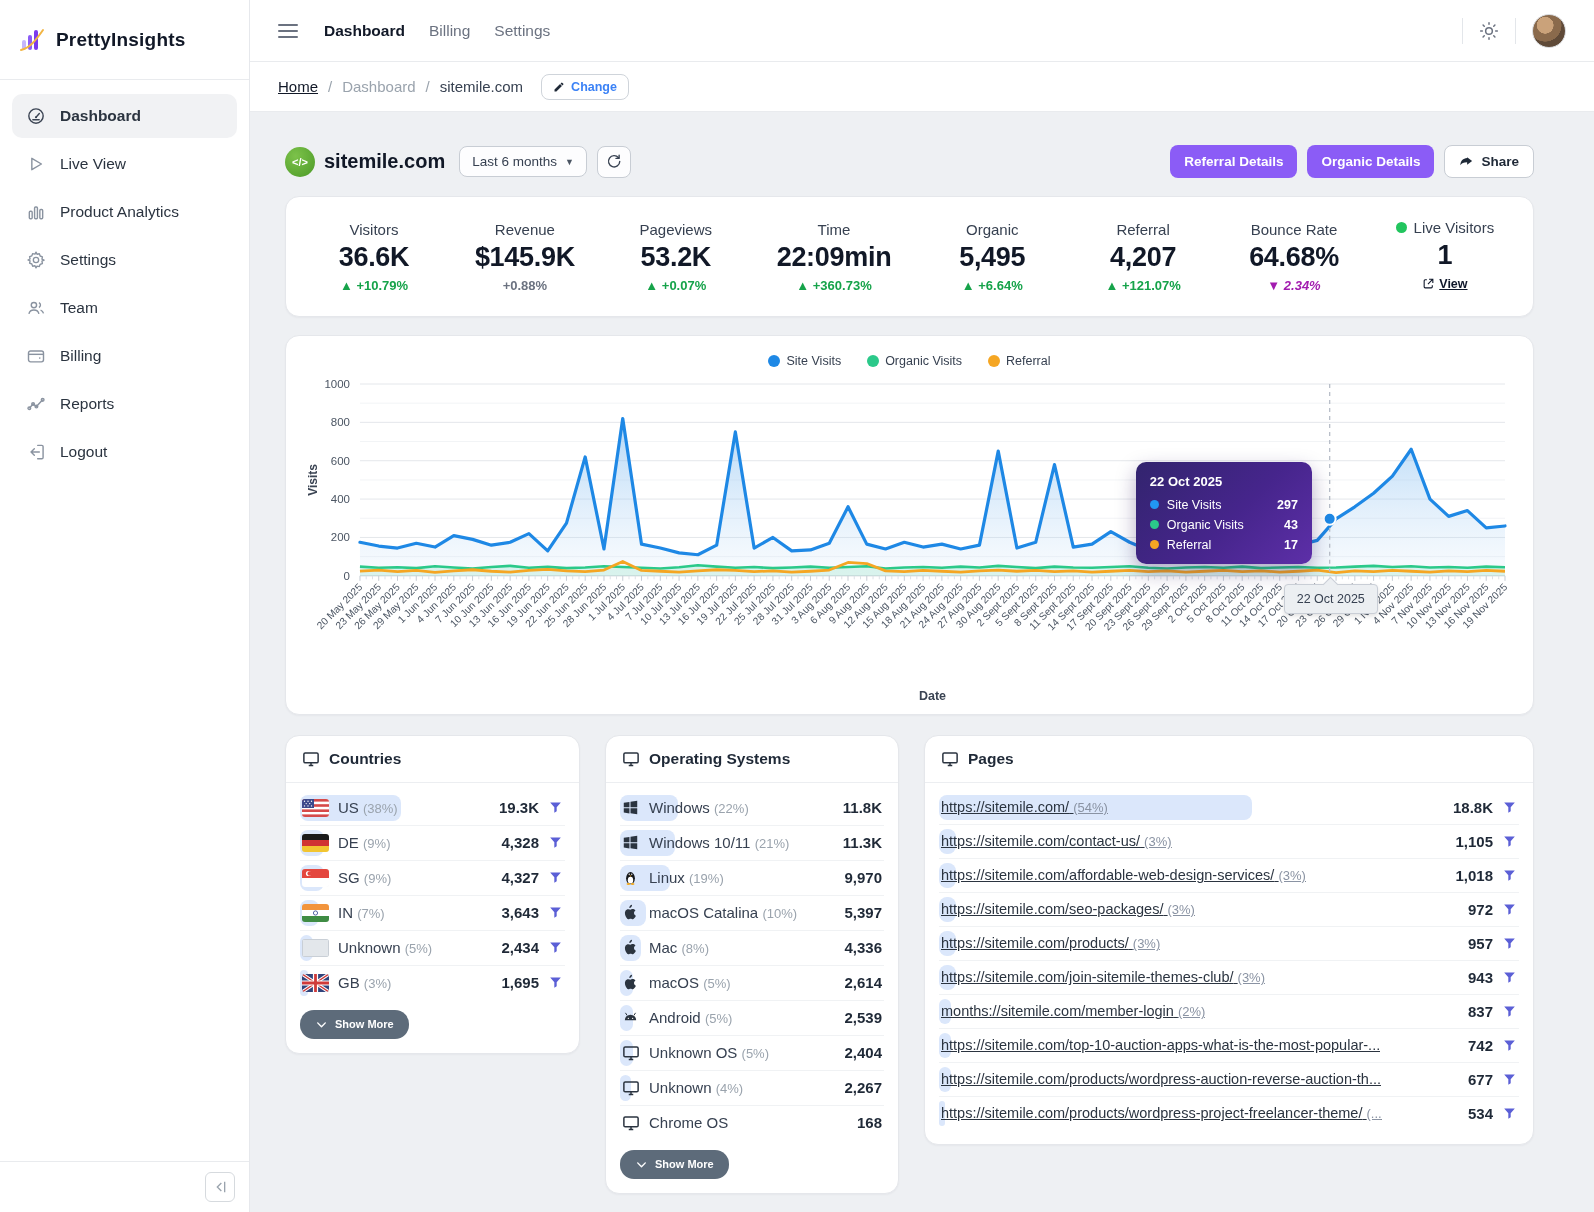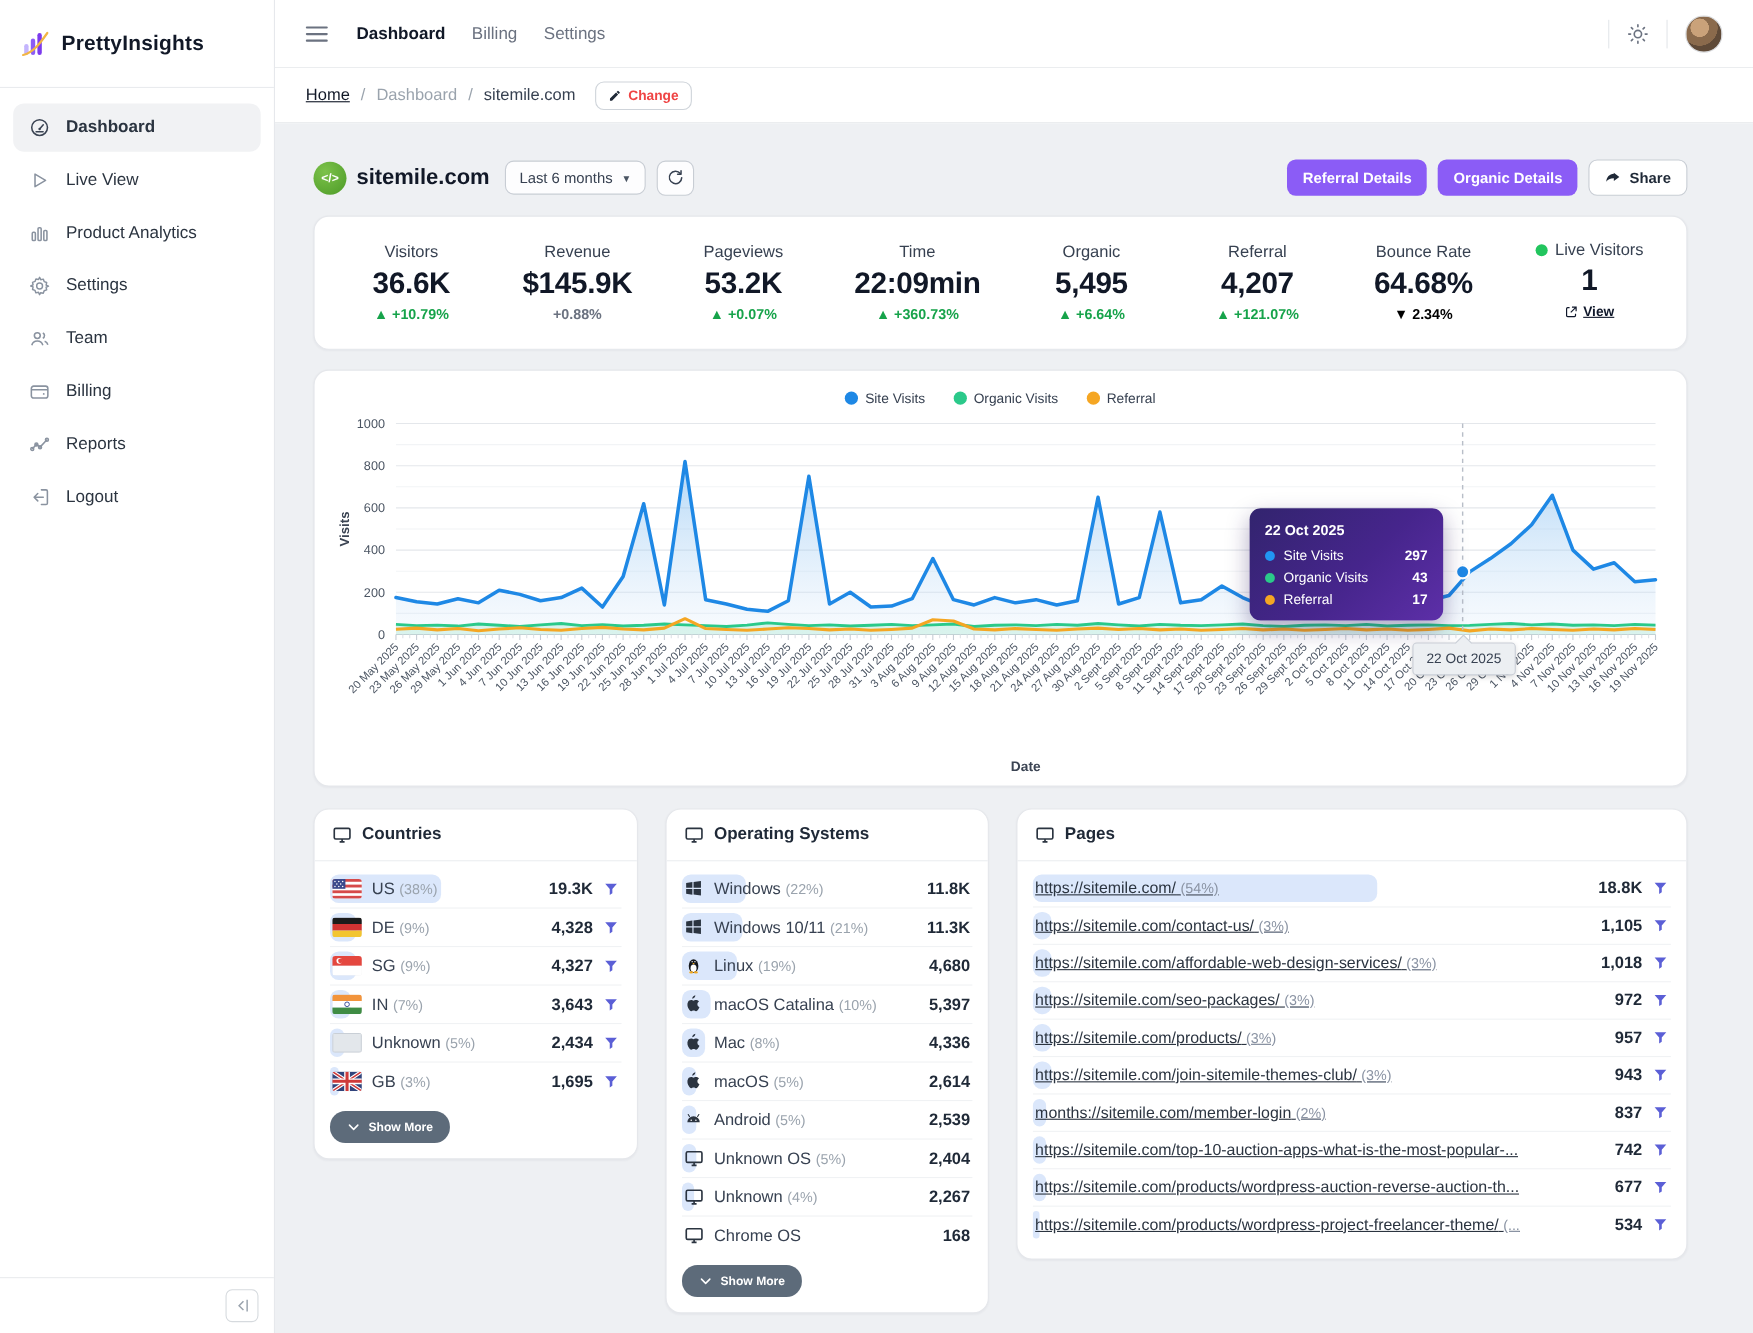--- a/index.html
+++ b/index.html
@@ -31,21 +31,21 @@
   .v-sep { width:1px; height:26px; background:#e3e6ea; }
   .sun-btn { color:#6b7280; cursor:pointer; display:flex; }
   .avatar { width:34px; height:34px; border-radius:50%; cursor:pointer;
     background: radial-gradient(circle at 38% 32%, #caa27a 0 28%, #8a6a4c 29% 55%, #5f4a38 56% 100%); border:1px solid #d8dadd; }
 
   .crumb-bar { height:50px; background:#fff; border-bottom:1px solid #e9ebee; display:flex; align-items:center; padding:0 28px; gap:10px; font-size:15px; }
   .crumb-home { color:#111827; text-decoration:underline; cursor:pointer; }
   .crumb-sep { color:#9aa3ad; }
   .crumb-dim { color:#9aa3ad; }
   .crumb-site { color:#374151; }
-  .change-btn { margin-left:8px; display:inline-flex; align-items:center; gap:6px; border:1px solid #cfd4da; border-radius:8px; padding:5px 11px; font-size:12.5px; font-weight:bold; color:#ef4444; background:#fff; cursor:pointer; }
+  .change-btn { margin-left:8px; display:inline-flex; align-items:center; gap:6px; border:1px solid #cfd4da; border-radius:8px; padding:5px 11px; font-size:12.5px; font-weight:bold; color:#3b82f6; background:#fff; cursor:pointer; }
 
   .content { flex:1; background:#eef0f3; padding:33px 60px 0 35px; overflow:hidden; }
 
   
   .site-head { display:flex; align-items:center; margin-bottom:18px; }
   .code-badge { width:30px; height:30px; border-radius:50%; background:radial-gradient(circle at 35% 30%, #7cc24a, #4c9a27); color:#fff; font-size:11px; font-weight:bold; display:flex; align-items:center; justify-content:center; margin-right:9px; }
   .site-domain { font-size:20px; font-weight:bold; color:#111827; margin-right:14px; }
   .range-btn { border:1px solid #c8cdd4; background:#fdfdfe; border-radius:8px; padding:7px 12px; font-size:13.5px; color:#374151; display:inline-flex; gap:8px; align-items:center; cursor:pointer; }
   .range-caret { font-size:9px; color:#4b5563; }
   .refresh-btn { margin-left:10px; width:34px; height:32px; border:1px solid #c8cdd4; border-radius:8px; background:#fdfdfe; color:#374151; display:flex; align-items:center; justify-content:center; cursor:pointer; }
@@ -55,21 +55,21 @@
 
   
   .card { background:#fff; border:1px solid #e5e7eb; border-radius:14px; box-shadow:0 1px 2px rgba(16,24,40,.04); }
 
   .stats-card { display:flex; align-items:center; justify-content:space-between; padding:22px 38px; margin-bottom:18px; }
   .stat { text-align:center; min-width:100px; }
   .stat-label { font-size:15px; color:#374151; display:flex; align-items:center; justify-content:center; gap:7px; }
   .live-dot { width:11px; height:11px; border-radius:50%; background:#22c55e; display:inline-block; }
   .stat-value { font-size:27px; font-weight:bold; color:#111827; margin:4px 0 5px; letter-spacing:-0.3px; }
   .stat-delta { font-size:13px; font-weight:bold; }
-  .stat-delta.up { color:#16a34a; } .stat-delta.down { color:#000000; } .stat-delta.flat { color:#6b7280; }
+  .stat-delta.up { color:#16a34a; } .stat-delta.down { color:#a21caf;font-style:italic; } .stat-delta.flat { color:#6b7280; }
   .stat-view { font-size:12.5px; font-weight:bold; color:#0f172a; text-decoration:underline; display:inline-flex; align-items:center; gap:4px; cursor:pointer; }
 
   .chart-card { padding:14px 16px 6px; margin-bottom:20px; position:relative; }
   .legend { display:flex; justify-content:center; gap:26px; font-size:12.5px; color:#374151; padding:4px 0 2px; }
   .legend-item { display:flex; align-items:center; gap:6px; }
   .legend-dot { width:12px; height:12px; border-radius:50%; }
   .chart-body { position:relative; }
   .chart-body svg { display:block; width:100%; height:auto; }
   .tooltip { position:absolute; width:176px; border-radius:10px; padding:12px 14px; color:#fff;
     background:linear-gradient(135deg,#32246e 0%, #46258c 55%, #5d2fa8 100%); box-shadow:0 8px 20px rgba(40,20,90,.35); }
@@ -826,21 +826,21 @@
                     <ellipse cx="12" cy="13" rx="6.2" ry="8.6" fill="#15181d"></ellipse>
                     <ellipse cx="12" cy="15.8" rx="3.8" ry="4.8" fill="#fff"></ellipse>
                     <circle cx="10.2" cy="7.4" r=".9" fill="#fff"></circle>
                     <circle cx="13.8" cy="7.4" r=".9" fill="#fff"></circle>
                     <path d="M10.5 9.2h3l-1.5 1.8z" fill="#f2a91e"></path>
                     <ellipse cx="9" cy="21.2" rx="2.6" ry="1.4" fill="#f2a91e"></ellipse>
                     <ellipse cx="15" cy="21.2" rx="2.6" ry="1.4" fill="#f2a91e"></ellipse>
                   </svg>
                 </span>
                 <span class="prow-label"><span>Linux</span> <span class="prow-pct">(19%)</span></span>
-                <span class="prow-val">4,680</span>
+                <span class="prow-val">9,970</span>
               </div><div class="prow">
                 <div class="prow-bar" style="width:10%"></div>
                 <span class="os-ico">
                   <svg viewBox="0 0 24 24" width="17" height="17" fill="currentColor">
                     <path d="M13.2 4.1c.7-.9 1.2-2.1 1-3.1-1 .1-2.1.7-2.8 1.6-.6.7-1.2 1.9-1 3 1.1 0 2.1-.6 2.8-1.5zM16.9 12.7c0-2.4 2-3.5 2.1-3.6-1.1-1.7-2.9-1.9-3.5-1.9-1.5-.2-2.9.9-3.6.9-.8 0-1.9-.9-3.1-.8-1.6 0-3.1.9-3.9 2.4-1.7 2.9-.4 7.2 1.2 9.5.8 1.2 1.7 2.5 3 2.4 1.2 0 1.6-.8 3.1-.8 1.4 0 1.8.8 3.1.7 1.3 0 2.1-1.2 2.9-2.3.9-1.3 1.3-2.6 1.3-2.7-.1 0-2.5-1-2.6-3.8z"></path>
                   </svg>
                 </span>
                 <span class="prow-label"><span>macOS Catalina</span> <span class="prow-pct">(10%)</span></span>
                 <span class="prow-val">5,397</span>
               </div><div class="prow">

